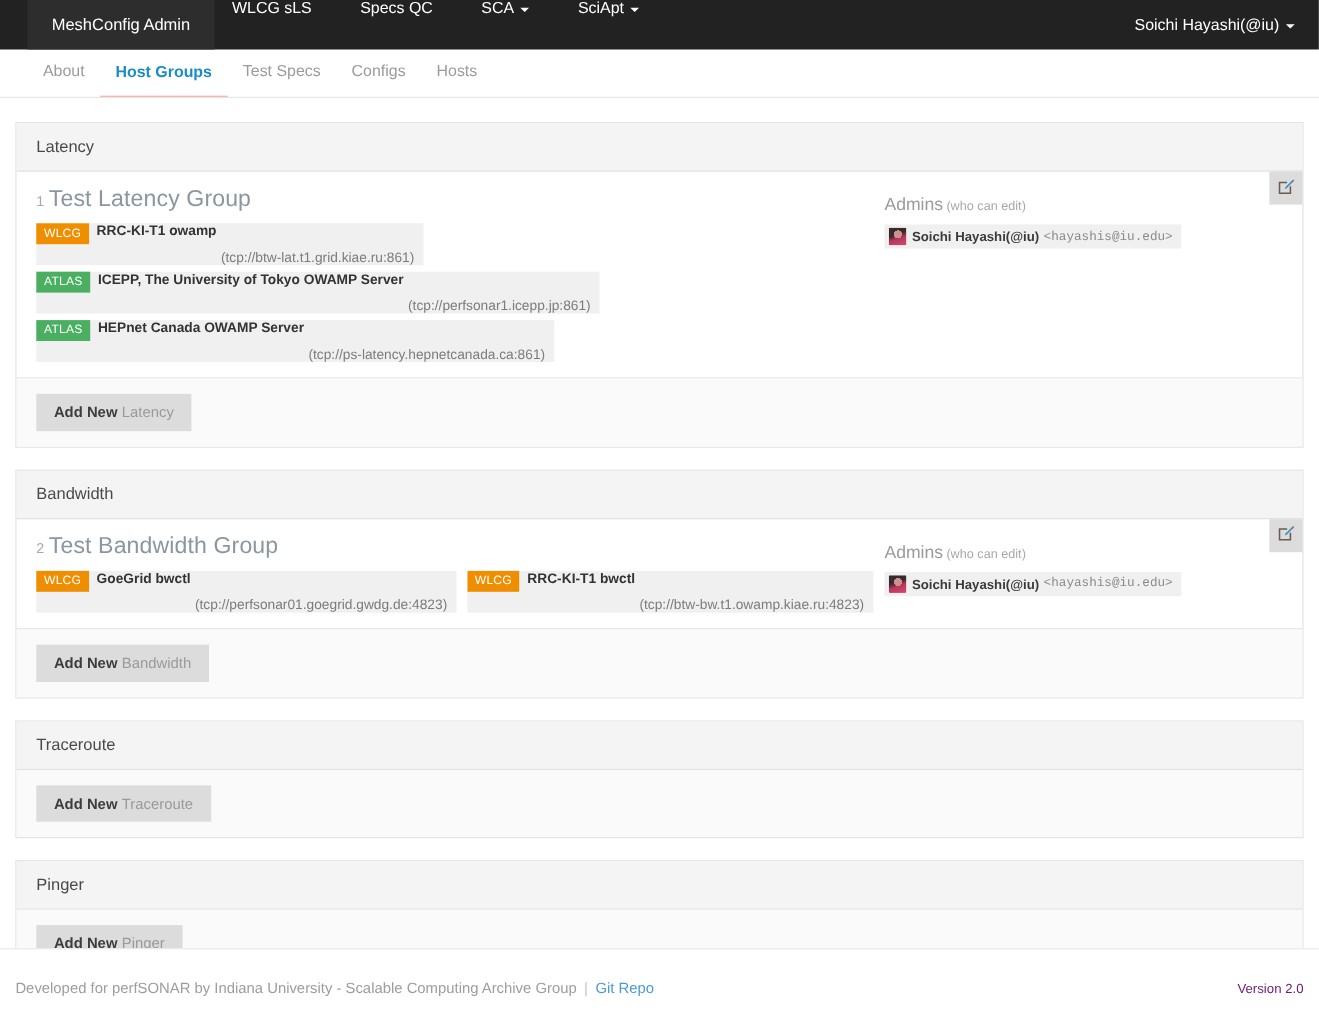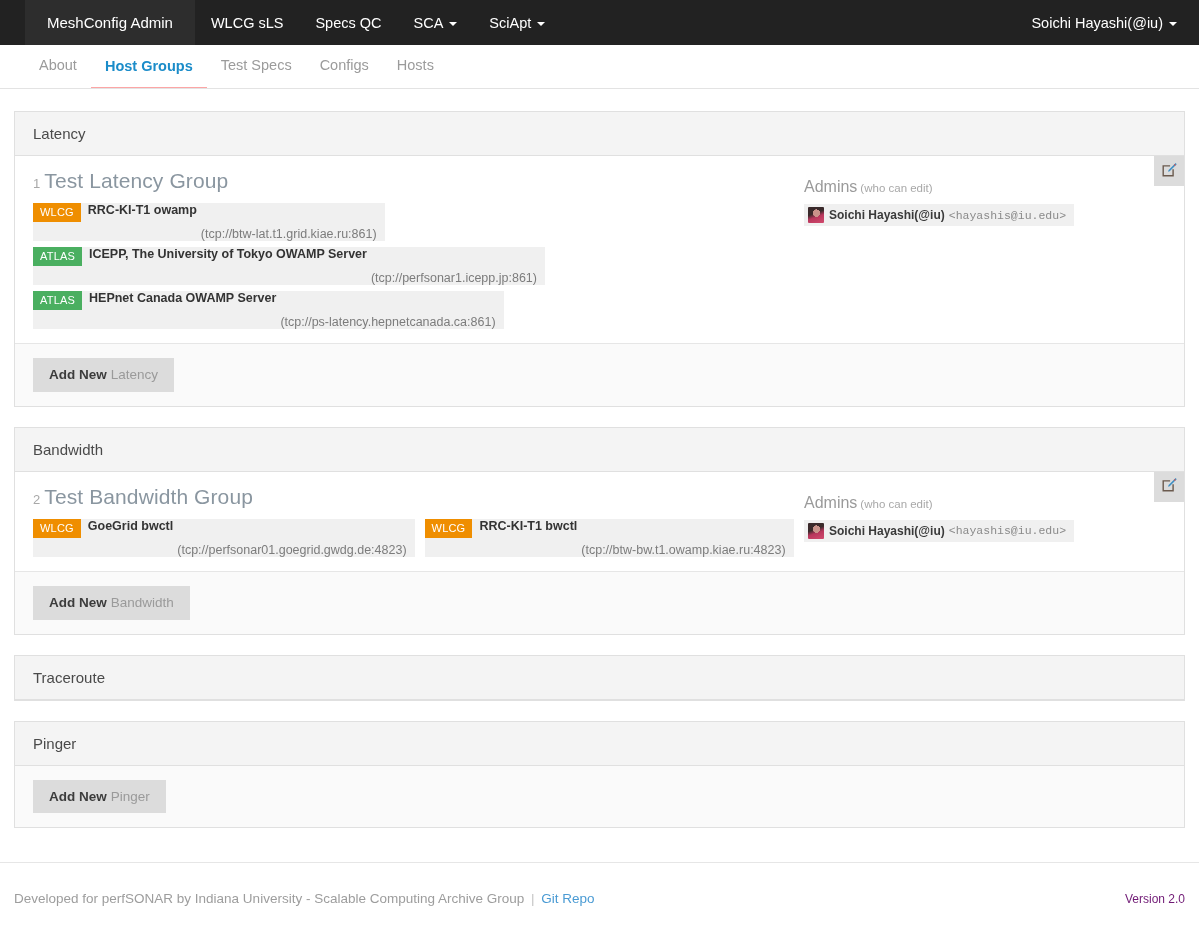--- a/index.html
+++ b/index.html
@@ -30,21 +30,22 @@
     font-size: 15px;
     display: flex;
     align-items: center;
     padding: 0 22px;
     margin-left: 25px;
     white-space: nowrap;
     cursor: pointer;
   }
   .nav-links {
     display: flex;
-    align-items: center;
+    align-items: flex-start;
+    gap: 12px;
   }
   .nav-link {
     color: #ffffff;
     font-size: 14.5px;
     display: flex;
     align-items: center;
     padding: 0 16px;
     white-space: nowrap;
     cursor: pointer;
   }
@@ -397,20 +398,21 @@
               <path d="M1.5 3.2h7.6v1.4H2.9v8.5h8.5V7.3h1.4v7.1H1.5z" fill="#6b5a4e"></path>
               <path d="M14.6 1.1l1.1 1.1-7 7-1.7.6.6-1.7z" fill="#3f8fc4"></path>
               <path d="M13.7 2.0l1.1 1.1-.9.9-1.1-1.1z" fill="#d9534f"></path>
             </svg></span>
         </button>
       </div>
       <div class="panel-foot"><button class="addnew-btn"><span class="an-strong">Add New</span><span class="an-kind">Bandwidth</span></button></div>
     </div>
     <div class="panel">
       <div class="panel-head">Traceroute</div>
+      <div class="panel-foot"><button class="addnew-btn"><span class="an-strong">Add New</span><span class="an-kind">Traceroute</span></button></div>
     </div>
     <div class="panel">
       <div class="panel-head">Pinger</div>
       <div class="panel-foot"><button class="addnew-btn"><span class="an-strong">Add New</span><span class="an-kind">Pinger</span></button></div>
     </div>
   </div>
 
 <div class="footer">
   <div class="footer-left">
     <span>Developed for perfSONAR by Indiana University - Scalable Computing Archive Group</span>

